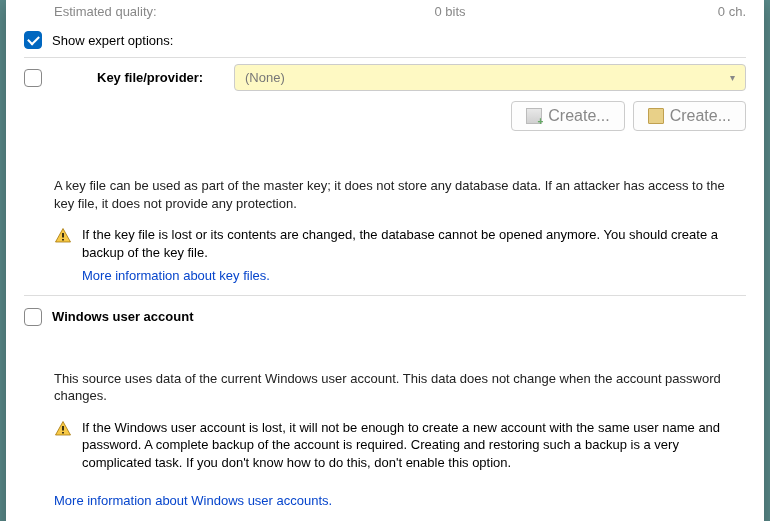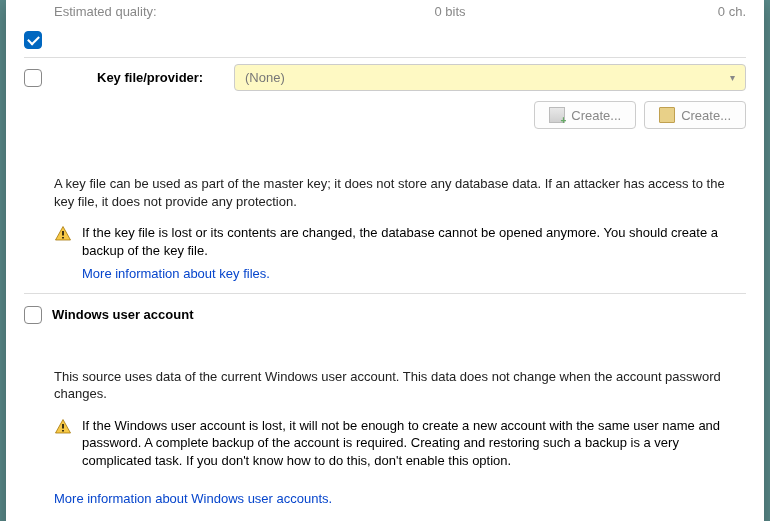--- a/index.html
+++ b/index.html
@@ -95,21 +95,21 @@
       display: flex;
       justify-content: flex-end;
       gap: 8px;
       padding: 10px 0 8px 0;
     }
     .btn {
       border: 1px solid #ccc;
       border-radius: 4px;
       background: #fdfdfd;
       padding: 5px 14px;
-      font-size: 13px;
+      font-size: 16px;
       color: #888;
       display: inline-flex;
       align-items: center;
       gap: 6px;
       min-width: 96px;
       justify-content: center;
     }
     .btn.enabled { color: #000; }
     .btn.primary {
       border: 1.5px solid #0067c0;
@@ -169,20 +169,21 @@
   <div class="content">
 
     <div class="row row-quality">
       <div class="quality-label">Estimated quality:</div>
       <div class="quality-value">0 bits</div>
       <div class="quality-ch">0 ch.</div>
     </div>
 
     <div class="section-checkrow">
       <span class="checkbox checked"></span>
+      <span>Show expert options:</span>
     </div>
 
     <hr class="hr">
 
     <div class="keyfile-row">
       <div class="section-checkrow" style="padding:0;">
         <span class="checkbox"></span>
         <span class="section-label">Key file/provider:</span>
       </div>
       <div class="dropdown">

